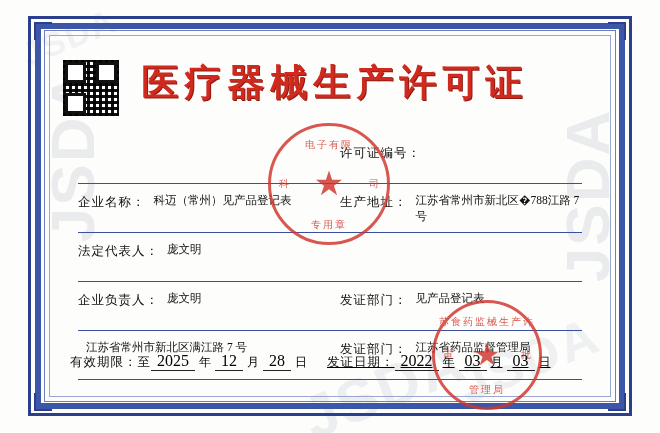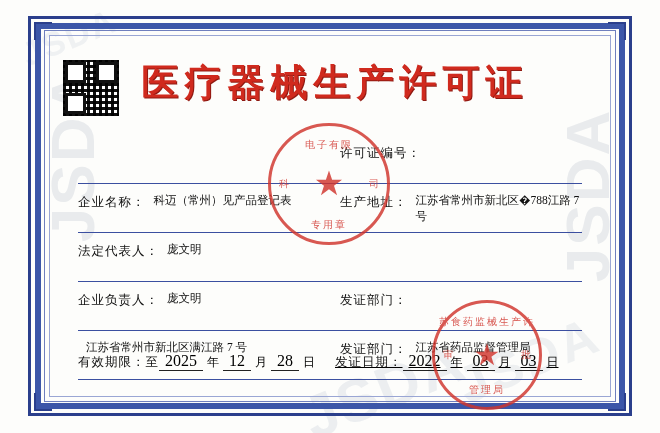--- a/index.html
+++ b/index.html
@@ -217,21 +217,21 @@
   }
   .underline-row {
     border-bottom: 1px solid #3b4fa0;
     padding-bottom: 5px;
     margin-bottom: 9px;
   }
 
   
   .bottom-row {
     position: absolute;
-    left: 78px;
+    left: 70px;
     top: 352px;
     width: 504px;
     display: flex;
     z-index: 6;
     font-size: 12px;
   }
   .bottom-col { width: 50%; display: flex; align-items: baseline; }
   .bottom-col.right { padding-left: 10px; text-decoration: underline; }
   .date-part { margin: 0 4px; }
   .date-num {
@@ -347,20 +347,21 @@
       <div class="col right"></div>
     </div>
 
     <div class="row underline-row">
       <div class="col">
         <span class="label">企业负责人：</span>
         <span class="value">庞文明</span>
       </div>
       <div class="col right">
         <span class="label">发证部门：</span>
+        <span class="value">见产品登记表</span>
       </div>
     </div>
 
     <div class="row underline-row">
       <div class="col">
         <span class="value">江苏省常州市新北区满江路 7 号</span>
       </div>
       <div class="col right">
         <span class="label">发证部门：</span>
         <span class="value">江苏省药品监督管理局</span>

